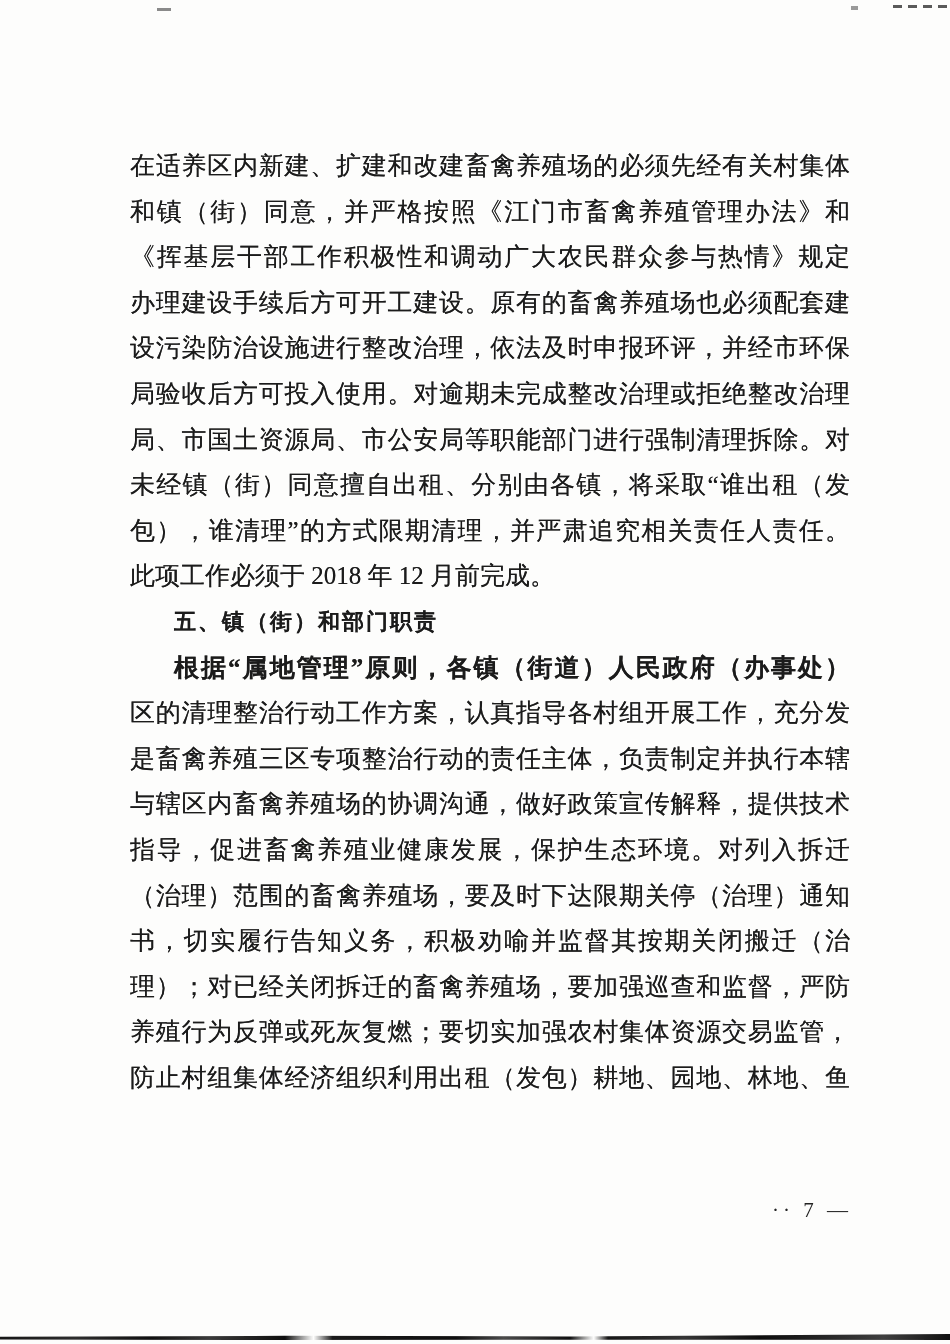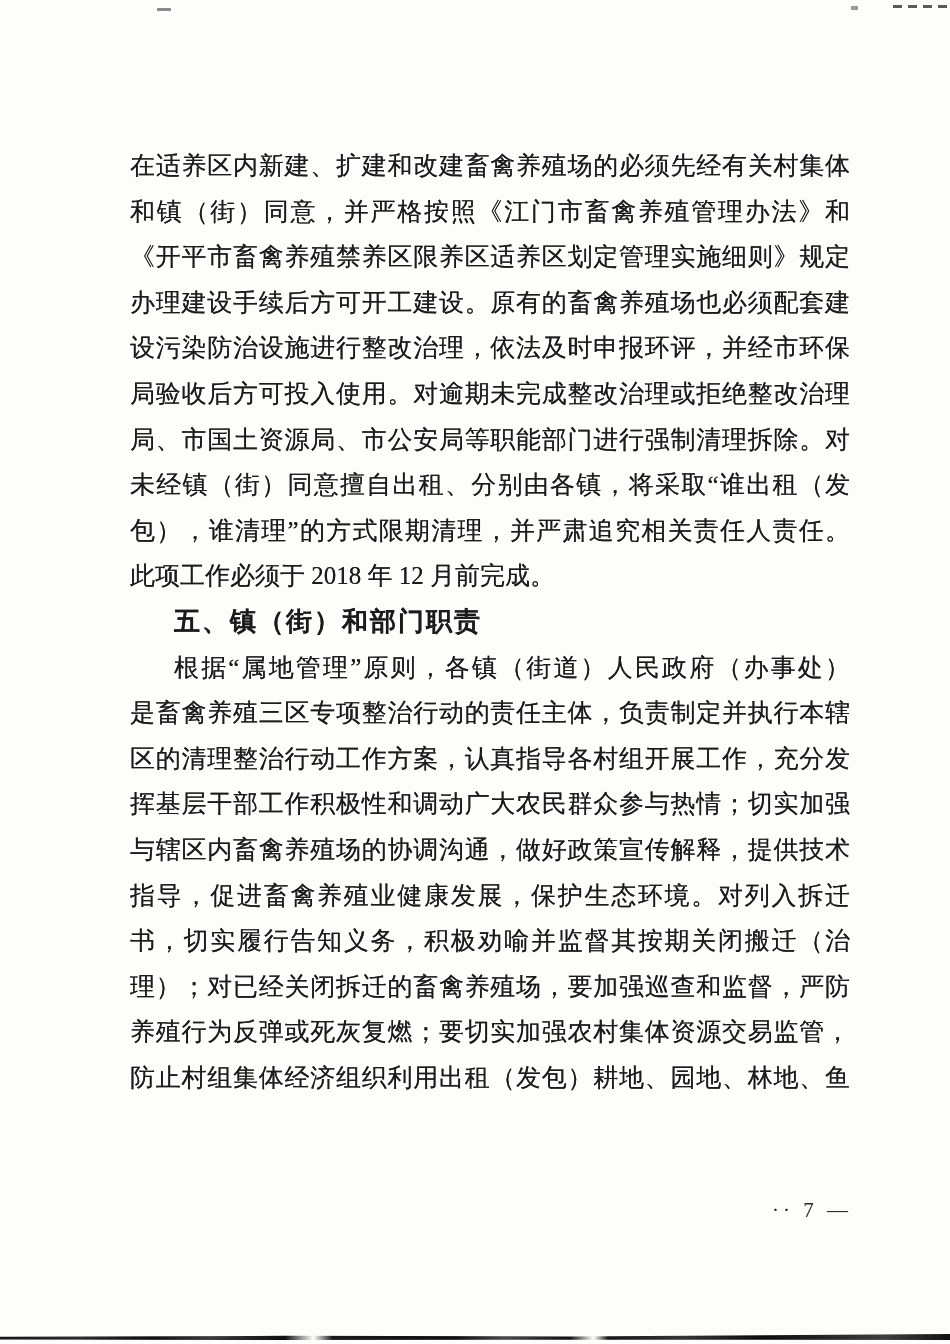--- a/index.html
+++ b/index.html
@@ -37,24 +37,25 @@
   }
   .plain {
     text-align: center;
     text-align-last: left;
   }
   .heading {
     font-weight: bold;
     padding-left: 44px;
     letter-spacing: 2px;
     font-family: Liberation Sans, sans-serif;
-    font-size: 26px;
+    font-size: 22px;
   }
   .indent {
     text-indent: 44px;
+    font-weight: bold;
   }
   .page-number {
     position: absolute;
     left: 772px;
     top: 1198px;
     width: 130px;
     font-size: 21px;
     letter-spacing: 4px;
     color: #222;
     text-align: left;
@@ -92,37 +93,37 @@
 
 <div class="page">
 
   <div class="artifact art-top-left"></div>
   <div class="artifact art-top-right-dot"></div>
   <div class="artifact art-top-right-dashes"></div>
 
   <div class="body-text">
     <div class="line j">在适养区内新建、扩建和改建畜禽养殖场的必须先经有关村集体</div>
     <div class="line j">和镇（街）同意，并严格按照《江门市畜禽养殖管理办法》和</div>
-    <div class="line j">《开平市畜禽养殖禁养区限养区适养区划定管理实施细则》规定</div>
+    <div class="line j">《挥基层干部工作积极性和调动广大农民群众参与热情》规定</div>
     <div class="line j">办理建设手续后方可开工建设。原有的畜禽养殖场也必须配套建</div>
     <div class="line j">设污染防治设施进行整改治理，依法及时申报环评，并经市环保</div>
     <div class="line j">局验收后方可投入使用。对逾期未完成整改治理或拒绝整改治理</div>
     <div class="line j">局、市国土资源局、市公安局等职能部门进行强制清理拆除。对</div>
     <div class="line j">未经镇（街）同意擅自出租、分别由各镇，将采取“谁出租（发</div>
     <div class="line j">包），谁清理”的方式限期清理，并严肃追究相关责任人责任。</div>
     <div class="line plain">此项工作必须于 2018 年 12 月前完成。</div>
 
     <div class="line plain heading">五、镇（街）和部门职责</div>
 
     <div class="line j indent">根据“属地管理”原则，各镇（街道）人民政府（办事处）</div>
+    <div class="line j">区的清理整治行动工作方案，认真指导各村组开展工作，充分发</div>
     <div class="line j">是畜禽养殖三区专项整治行动的责任主体，负责制定并执行本辖</div>
-    <div class="line j">区的清理整治行动工作方案，认真指导各村组开展工作，充分发</div>
-    <div class="line j">挥基层干部工作积极性和调动广大农民群众参与热情；切实加强</div>
     <div class="line j">与辖区内畜禽养殖场的协调沟通，做好政策宣传解释，提供技术</div>
     <div class="line j">指导，促进畜禽养殖业健康发展，保护生态环境。对列入拆迁</div>
+    <div class="line j">（治理）范围的畜禽养殖场，要及时下达限期关停（治理）通知</div>
     <div class="line j">书，切实履行告知义务，积极劝喻并监督其按期关闭搬迁（治</div>
     <div class="line j">理）；对已经关闭拆迁的畜禽养殖场，要加强巡查和监督，严防</div>
     <div class="line j">养殖行为反弹或死灰复燃；要切实加强农村集体资源交易监管，</div>
     <div class="line j">防止村组集体经济组织利用出租（发包）耕地、园地、林地、鱼</div>
   </div>
 
   <div class="page-number">·· 7 —</div>
 
   <div class="artifact art-bottom-line"></div>
 

